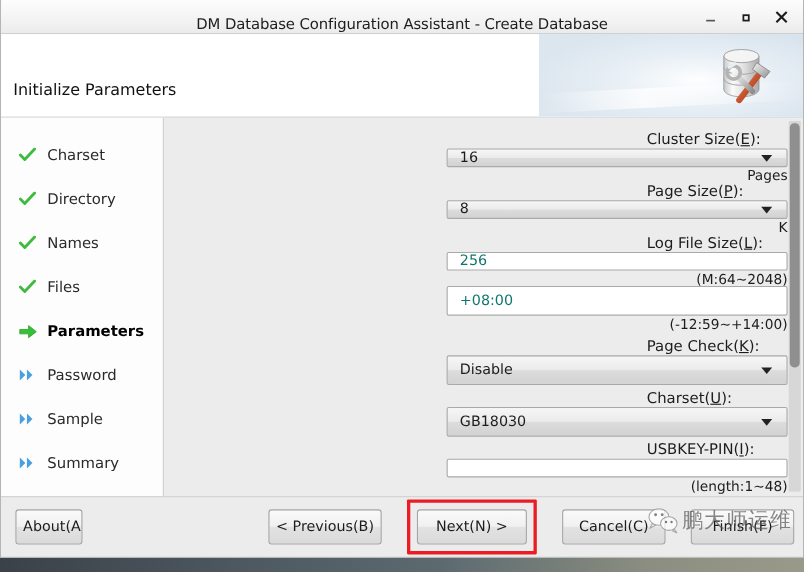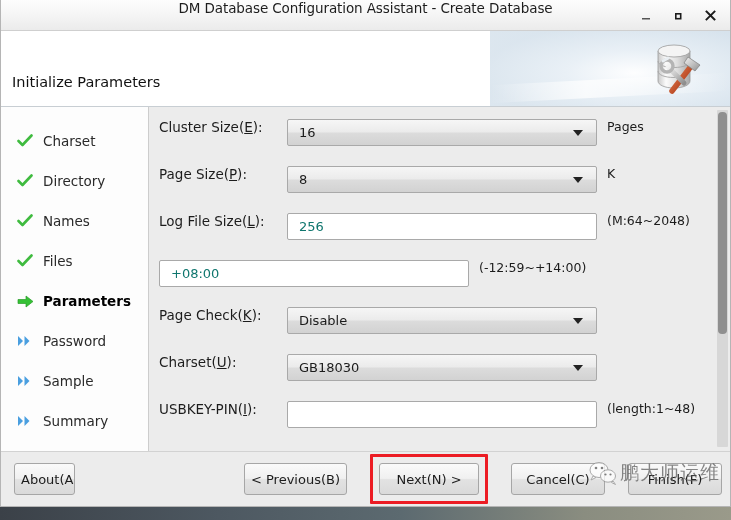--- a/index.html
+++ b/index.html
@@ -26,21 +26,21 @@
   }
 
   
   .titlebar {
     height: 31px;
     min-height: 31px;
     background: linear-gradient(to bottom, #fdfdfd 0%, #f4f4f4 55%, #ebebeb 100%);
     border-bottom: 1px solid #cfcfcf;
     position: relative;
     display: flex;
-    align-items: flex-start;
+    align-items: flex-end;
     justify-content: center;
   }
   .title-text {
     font-size: 13.5px;
     color: #1d1d1d;
     letter-spacing: -0.1px;
     white-space: nowrap;
   }
   .win-controls {
     position: absolute;
@@ -146,22 +146,22 @@
     overflow: hidden;
   }
   .form-area {
     position: absolute;
     left: 0; top: 0; right: 14px; bottom: 0;
     padding: 12px 0 0 0;
   }
   .field-row {
     height: 47px;
     display: flex;
-    align-items: flex-start;
-    padding-left: 10px;
+    align-items: flex-end;
+    flex-direction: column;
   }
   .field-label {
     width: 128px;
     min-width: 128px;
     font-size: 13.5px;
     color: #1c1c1c;
     white-space: nowrap;
   }
   .mn { text-decoration: underline; }
 

